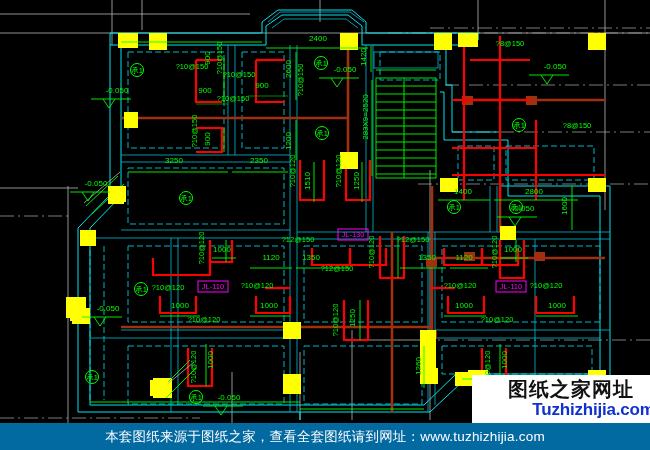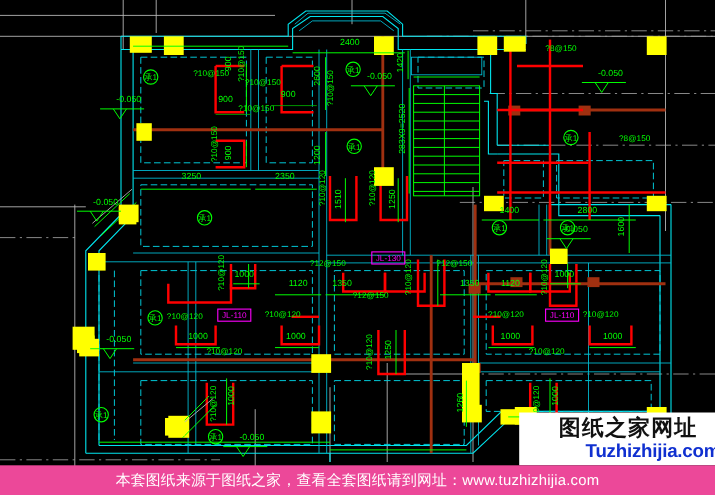--- a/index.html
+++ b/index.html
@@ -17,21 +17,21 @@
   #cad {
     position: absolute;
     left: 0; top: 0;
     width: 650px; height: 450px;
   }
   
   #caption {
     position: absolute;
     left: 0; top: 423px;
     width: 650px; height: 27px;
-    background: #ec4899;
+    background: #0369a1;
     color: #ffffff;
     font-size: 13.5px;
     line-height: 27px;
     text-align: center;
     white-space: nowrap;
     letter-spacing: .2px;
   }
   
   #watermark {
     position: absolute;

